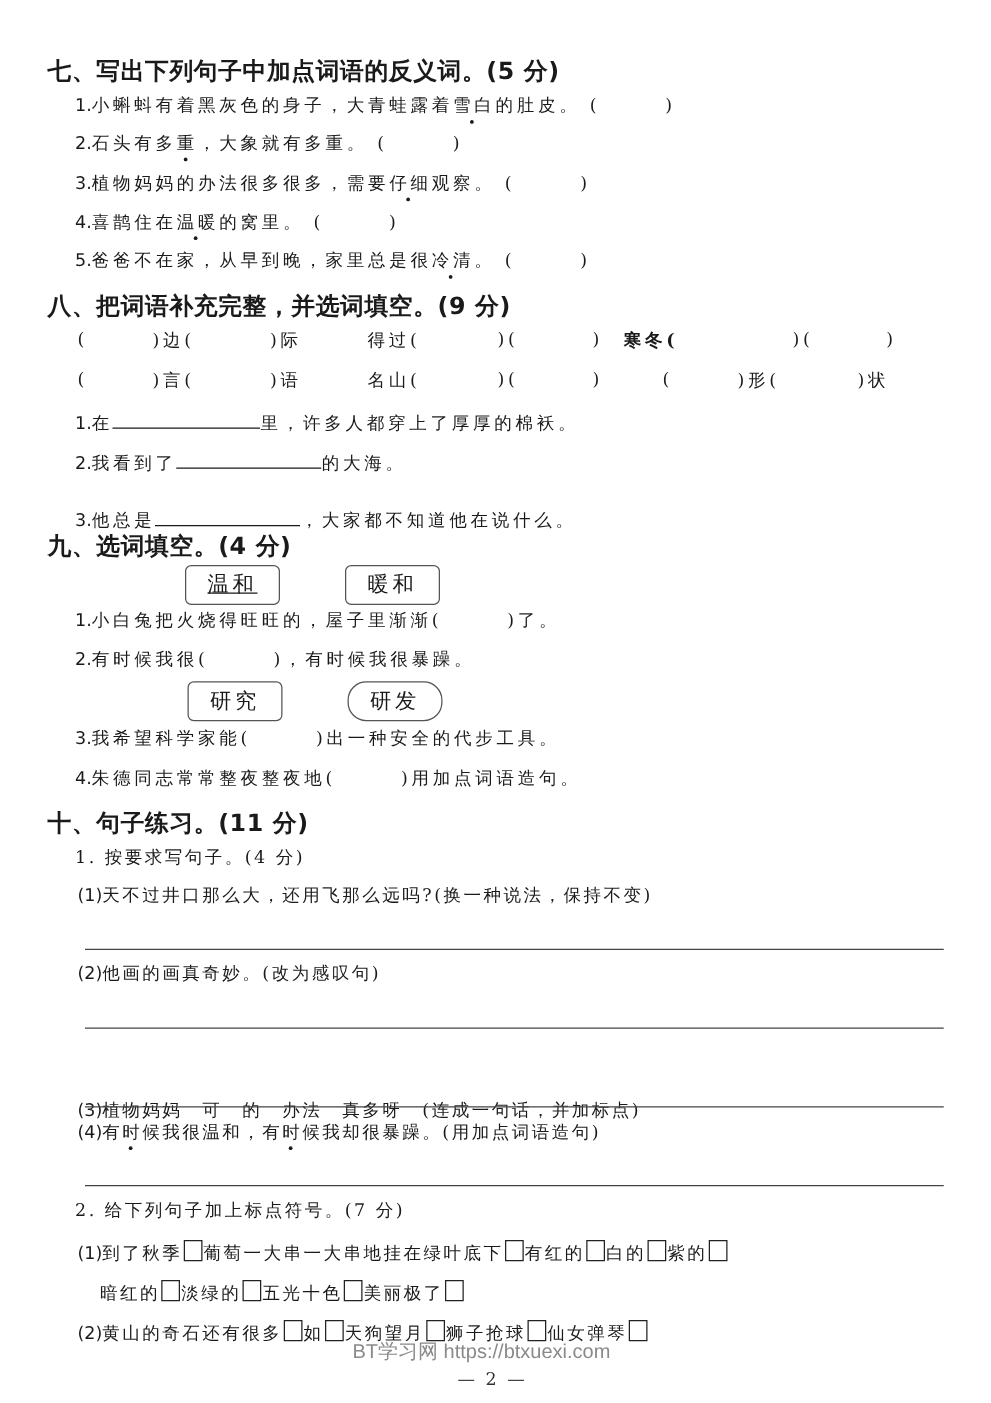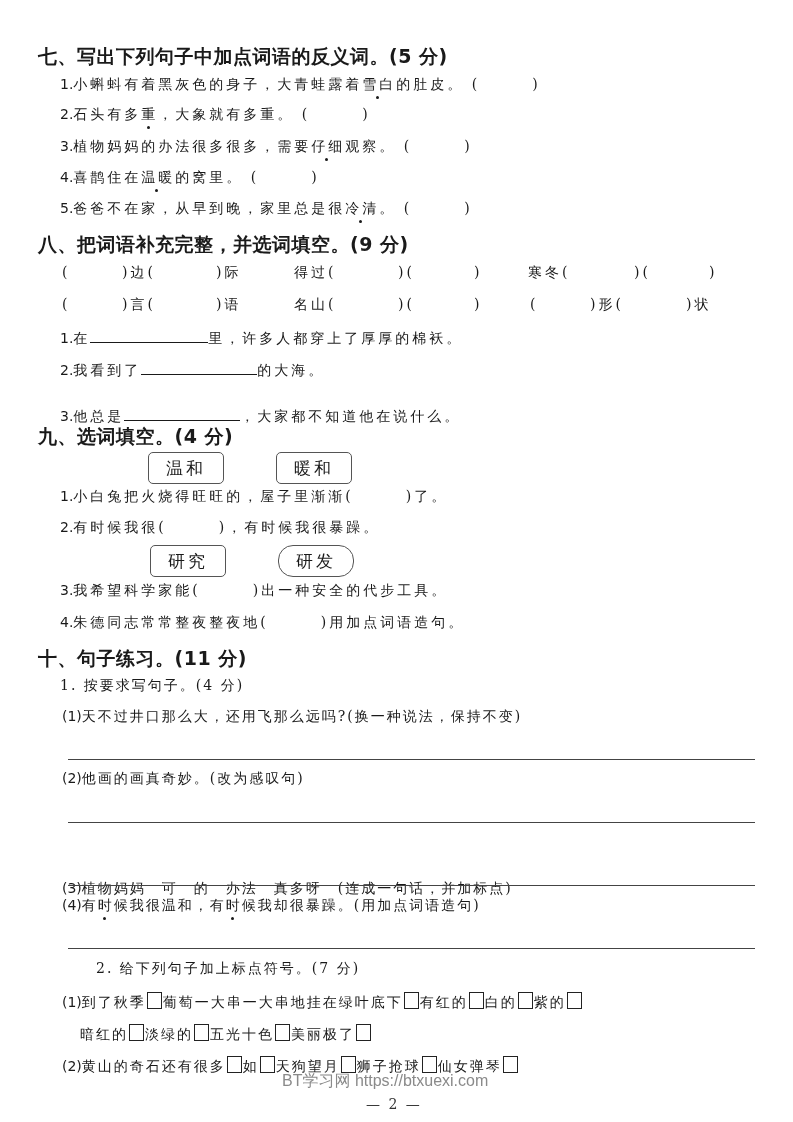--- a/index.html
+++ b/index.html
@@ -60,21 +60,21 @@
 
 <div class="abs h" style="left:38px; top:232px;">八、把词语补充完整，并选词填空。(9 分)</div>
 
 <div>
   <span class="abs t" style="left:62px; top:264px;">(</span>
   <span class="abs t" style="left:122px; top:264px;">)边(</span>
   <span class="abs t" style="left:216px; top:264px;">)际</span>
   <span class="abs t" style="left:294px; top:264px;">得过(</span>
   <span class="abs t" style="left:398px; top:264px;">)(</span>
   <span class="abs t" style="left:474px; top:264px;">)</span>
-  <span class="abs t" style="left:528px; top:264px;">寒冬(</span>
+  <span class="abs t" style="left:499px; top:264px;font-weight:bold;">寒冬(</span>
   <span class="abs t" style="left:634px; top:264px;">)(</span>
   <span class="abs t" style="left:709px; top:264px;">)</span>
 </div>
 
 <div>
   <span class="abs t" style="left:62px; top:296px;">(</span>
   <span class="abs t" style="left:122px; top:296px;">)言(</span>
   <span class="abs t" style="left:216px; top:296px;">)语</span>
   <span class="abs t" style="left:294px; top:296px;">名山(</span>
   <span class="abs t" style="left:398px; top:296px;">)(</span>
@@ -89,21 +89,21 @@
 </div>
 <div class="abs t" style="left:60px; top:360px;">
   <span class="num">2.</span><span>我看到了</span><span class="blank" style="width:116px;"></span><span>的大海。</span>
 </div>
 <div class="abs t" style="left:60px; top:392px;margin-top:14px;">
   <span class="num">3.</span><span>他总是</span><span class="blank" style="width:116px;"></span><span>，大家都不知道他在说什么。</span>
 </div>
 
 <div class="abs h" style="left:38px; top:424px;">九、选词填空。(4 分)</div>
 
-<div class="wordbox" style="left:148px; top:452px; width:74px;">温和</div>
+<div class="wordbox" style="left:148px; top:452px; width:74px;text-decoration:underline;">温和</div>
 <div class="wordbox" style="left:276px; top:452px; width:74px;">暖和</div>
 
 <div class="abs t" style="left:60px; top:488px;">
   <span class="num">1.</span><span>小白兔把火烧得旺旺的，屋子里渐渐(</span><span class="paren-gap" style="width:52px;"></span><span>)了。</span>
 </div>
 <div class="abs t" style="left:60px; top:519px;">
   <span class="num">2.</span><span>有时候我很(</span><span class="paren-gap" style="width:52px;"></span><span>)，有时候我很暴躁。</span>
 </div>
 
 <div class="wordbox" style="left:150px; top:545px; width:74px;">研究</div>
@@ -133,21 +133,21 @@
 <div class="abs t" style="left:62px; top:833px; letter-spacing:2px;margin-top:47px;">
   <span class="num">(3)</span><span>植物妈妈　可　的　办法　真多呀　(连成一句话，并加标点)</span>
 </div>
 <div class="answer-line" style="top:885px;"></div>
 
 <div class="abs t" style="left:62px; top:897px; letter-spacing:2px;">
   <span class="num">(4)</span><span class="dot"><span>有时候</span></span><span>我很温和，</span><span class="dot"><span>有时候</span></span><span>我却很暴躁。(用加点词语造句)</span>
 </div>
 <div class="answer-line" style="top:948px;"></div>
 
-<div class="abs t" style="left:60px; top:960px; letter-spacing:2px;margin-left:36px;">2. 给下列句子加上标点符号。(7 分)</div>
+<div class="abs t" style="left:60px; top:960px; letter-spacing:2px;">2. 给下列句子加上标点符号。(7 分)</div>
 
 <div class="abs t" style="left:62px; top:992px; letter-spacing:2px;">
   <span class="num">(1)</span><span>到了秋季</span><span class="sq"></span><span>葡萄一大串一大串地挂在绿叶底下</span><span class="sq"></span><span>有红的</span><span class="sq"></span><span>白的</span><span class="sq"></span><span>紫的</span><span class="sq"></span>
 </div>
 
 <div class="abs t" style="left:80px; top:1024px; letter-spacing:2px;">
   <span>暗红的</span><span class="sq"></span><span>淡绿的</span><span class="sq"></span><span>五光十色</span><span class="sq"></span><span>美丽极了</span><span class="sq"></span>
 </div>
 
 <div class="abs t" style="left:62px; top:1056px; letter-spacing:2px;">

